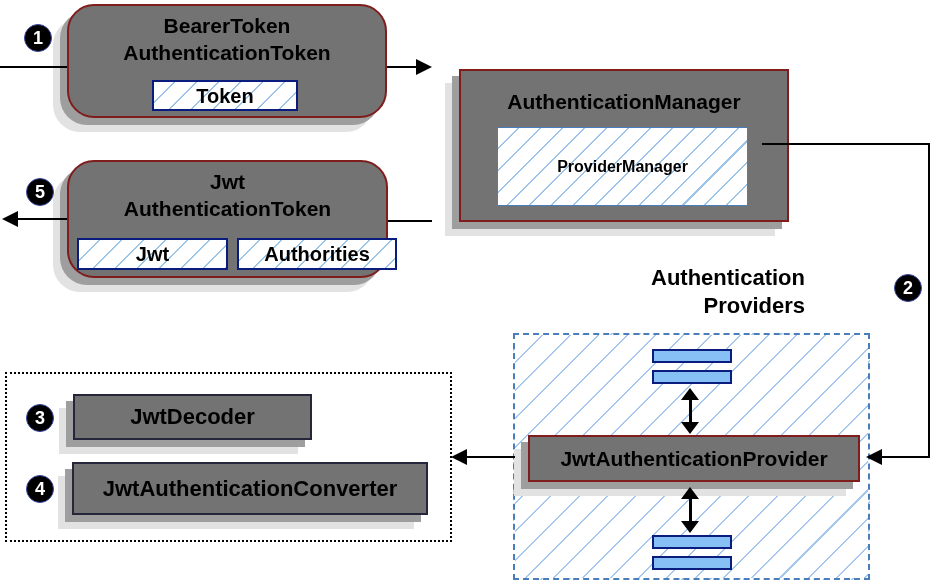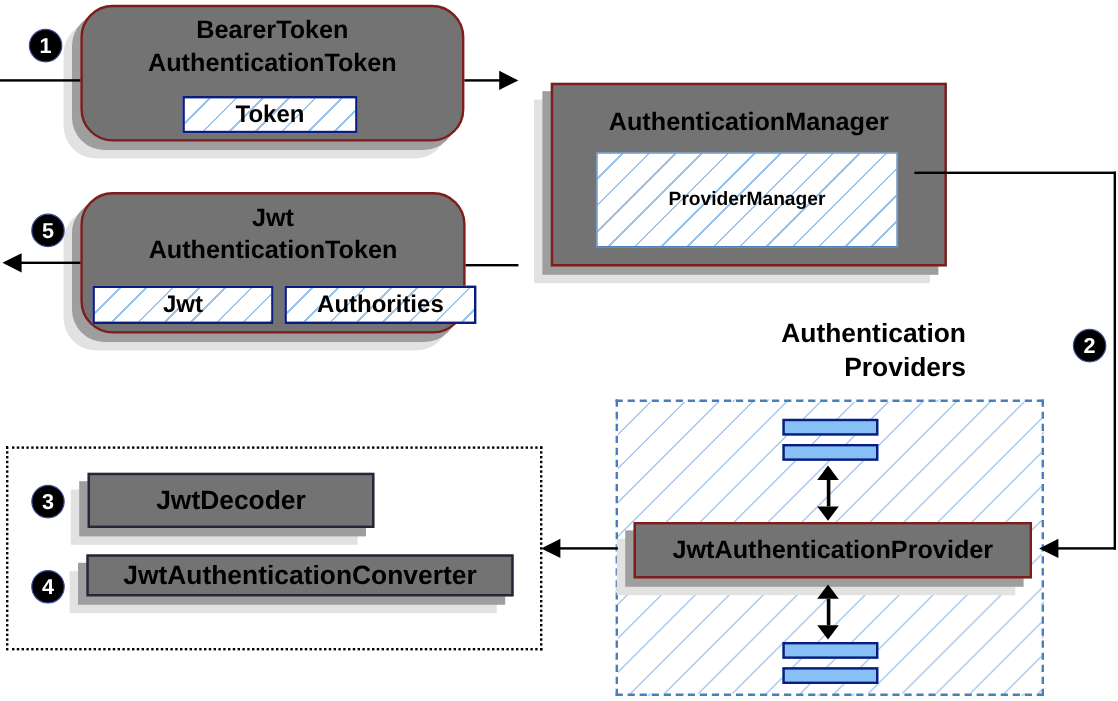--- a/index.html
+++ b/index.html
@@ -107,21 +107,21 @@
       <div>AuthenticationToken</div>
     </div>
     <div class="chip hatch-fine" style="left:8px; top:76px; width:151px; height:32px; line-height:29px;">Jwt</div>
     <div class="chip hatch-fine" style="left:168px; top:76px; width:160px; height:32px; line-height:29px;">Authorities</div>
   </div>
 
   <div class="node flexc" style="left:528px; top:435px; width:332px; height:47px; font-size:21px;text-align:center;">JwtAuthenticationProvider</div>
 
   <div class="node flexc gray-border" style="left:73px; top:394px; width:239px; height:46px; font-size:22px;">JwtDecoder</div>
 
-  <div class="node flexc gray-border" style="left:72px; top:462px; width:356px; height:35px; font-size:22px;">JwtAuthenticationConverter</div>
+  <div class="node flexc gray-border" style="left:72px; top:462px; width:356px; height:53px; font-size:22px;">JwtAuthenticationConverter</div>
 
   <div class="bar" style="left:652px; top:349px;"></div>
   <div class="bar" style="left:652px; top:370px;"></div>
   <div class="bar" style="left:652px; top:535px;"></div>
   <div class="bar" style="left:652px; top:556px;"></div>
 
   <div class="hline" style="left:0; top:66px; width:67px;"></div>
 
   <div class="hline" style="left:387px; top:66px; width:31px;"></div>
   <div class="ah-right" style="left:416px; top:59px;"></div>

